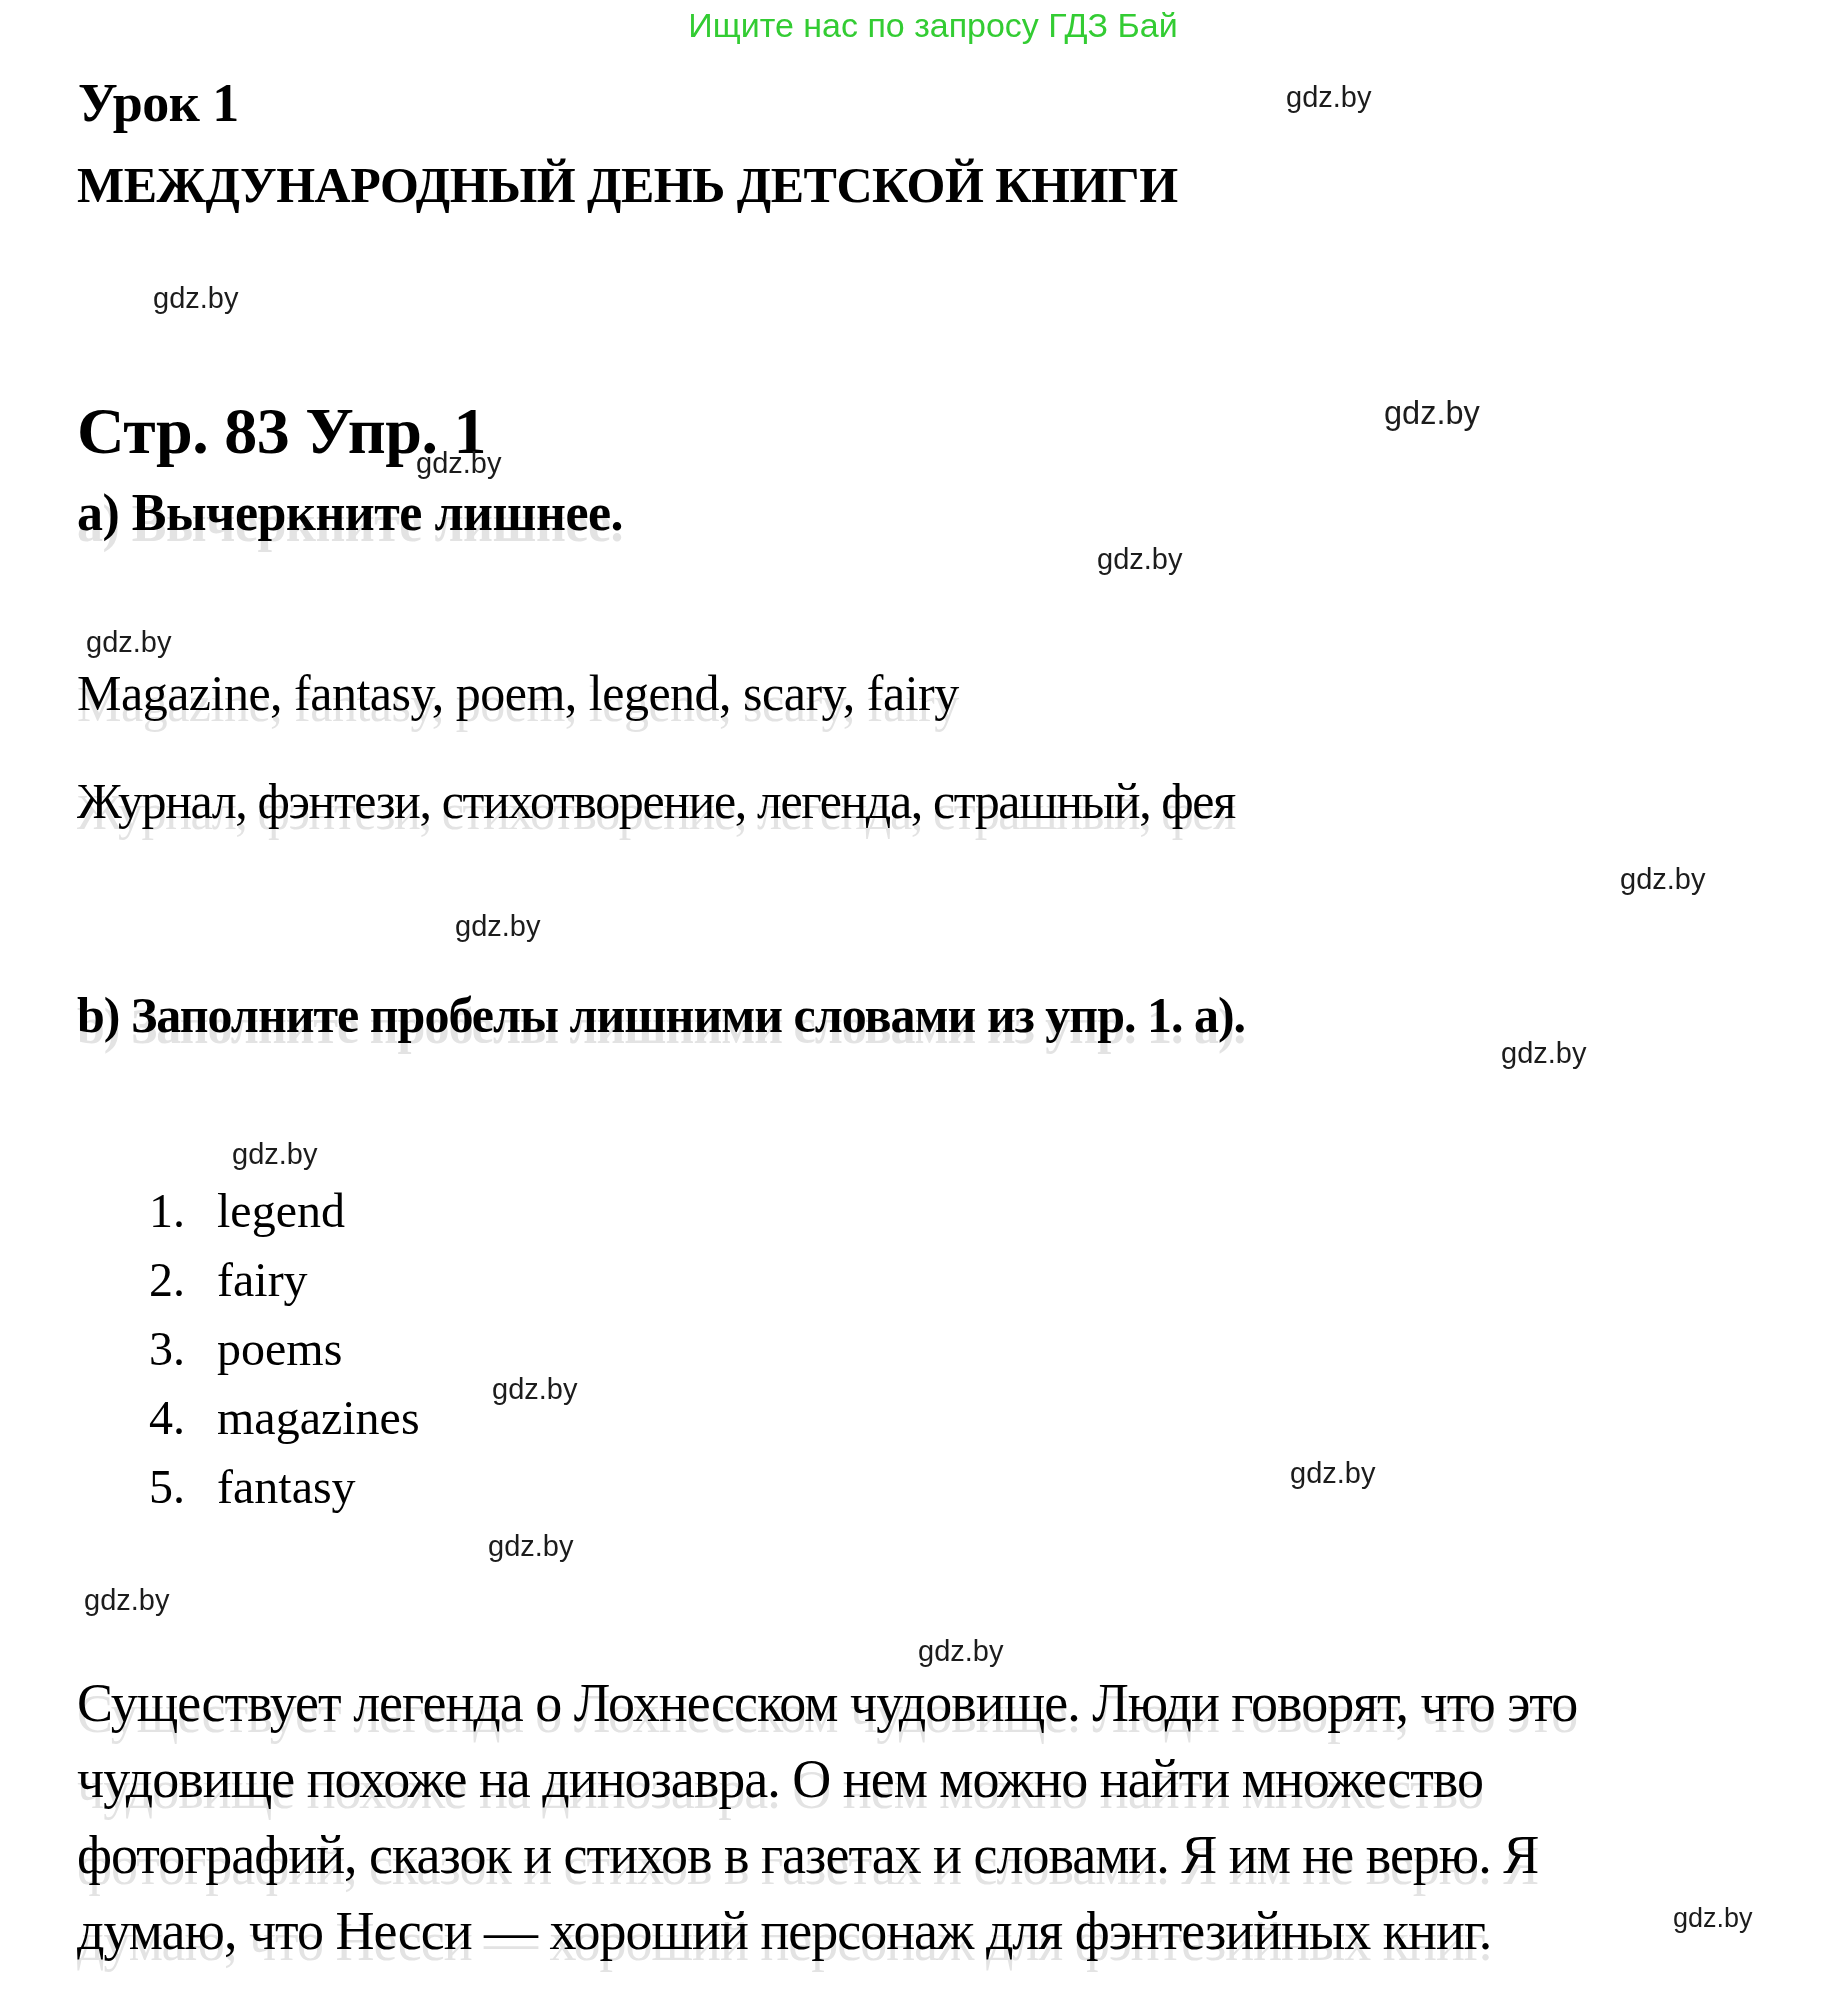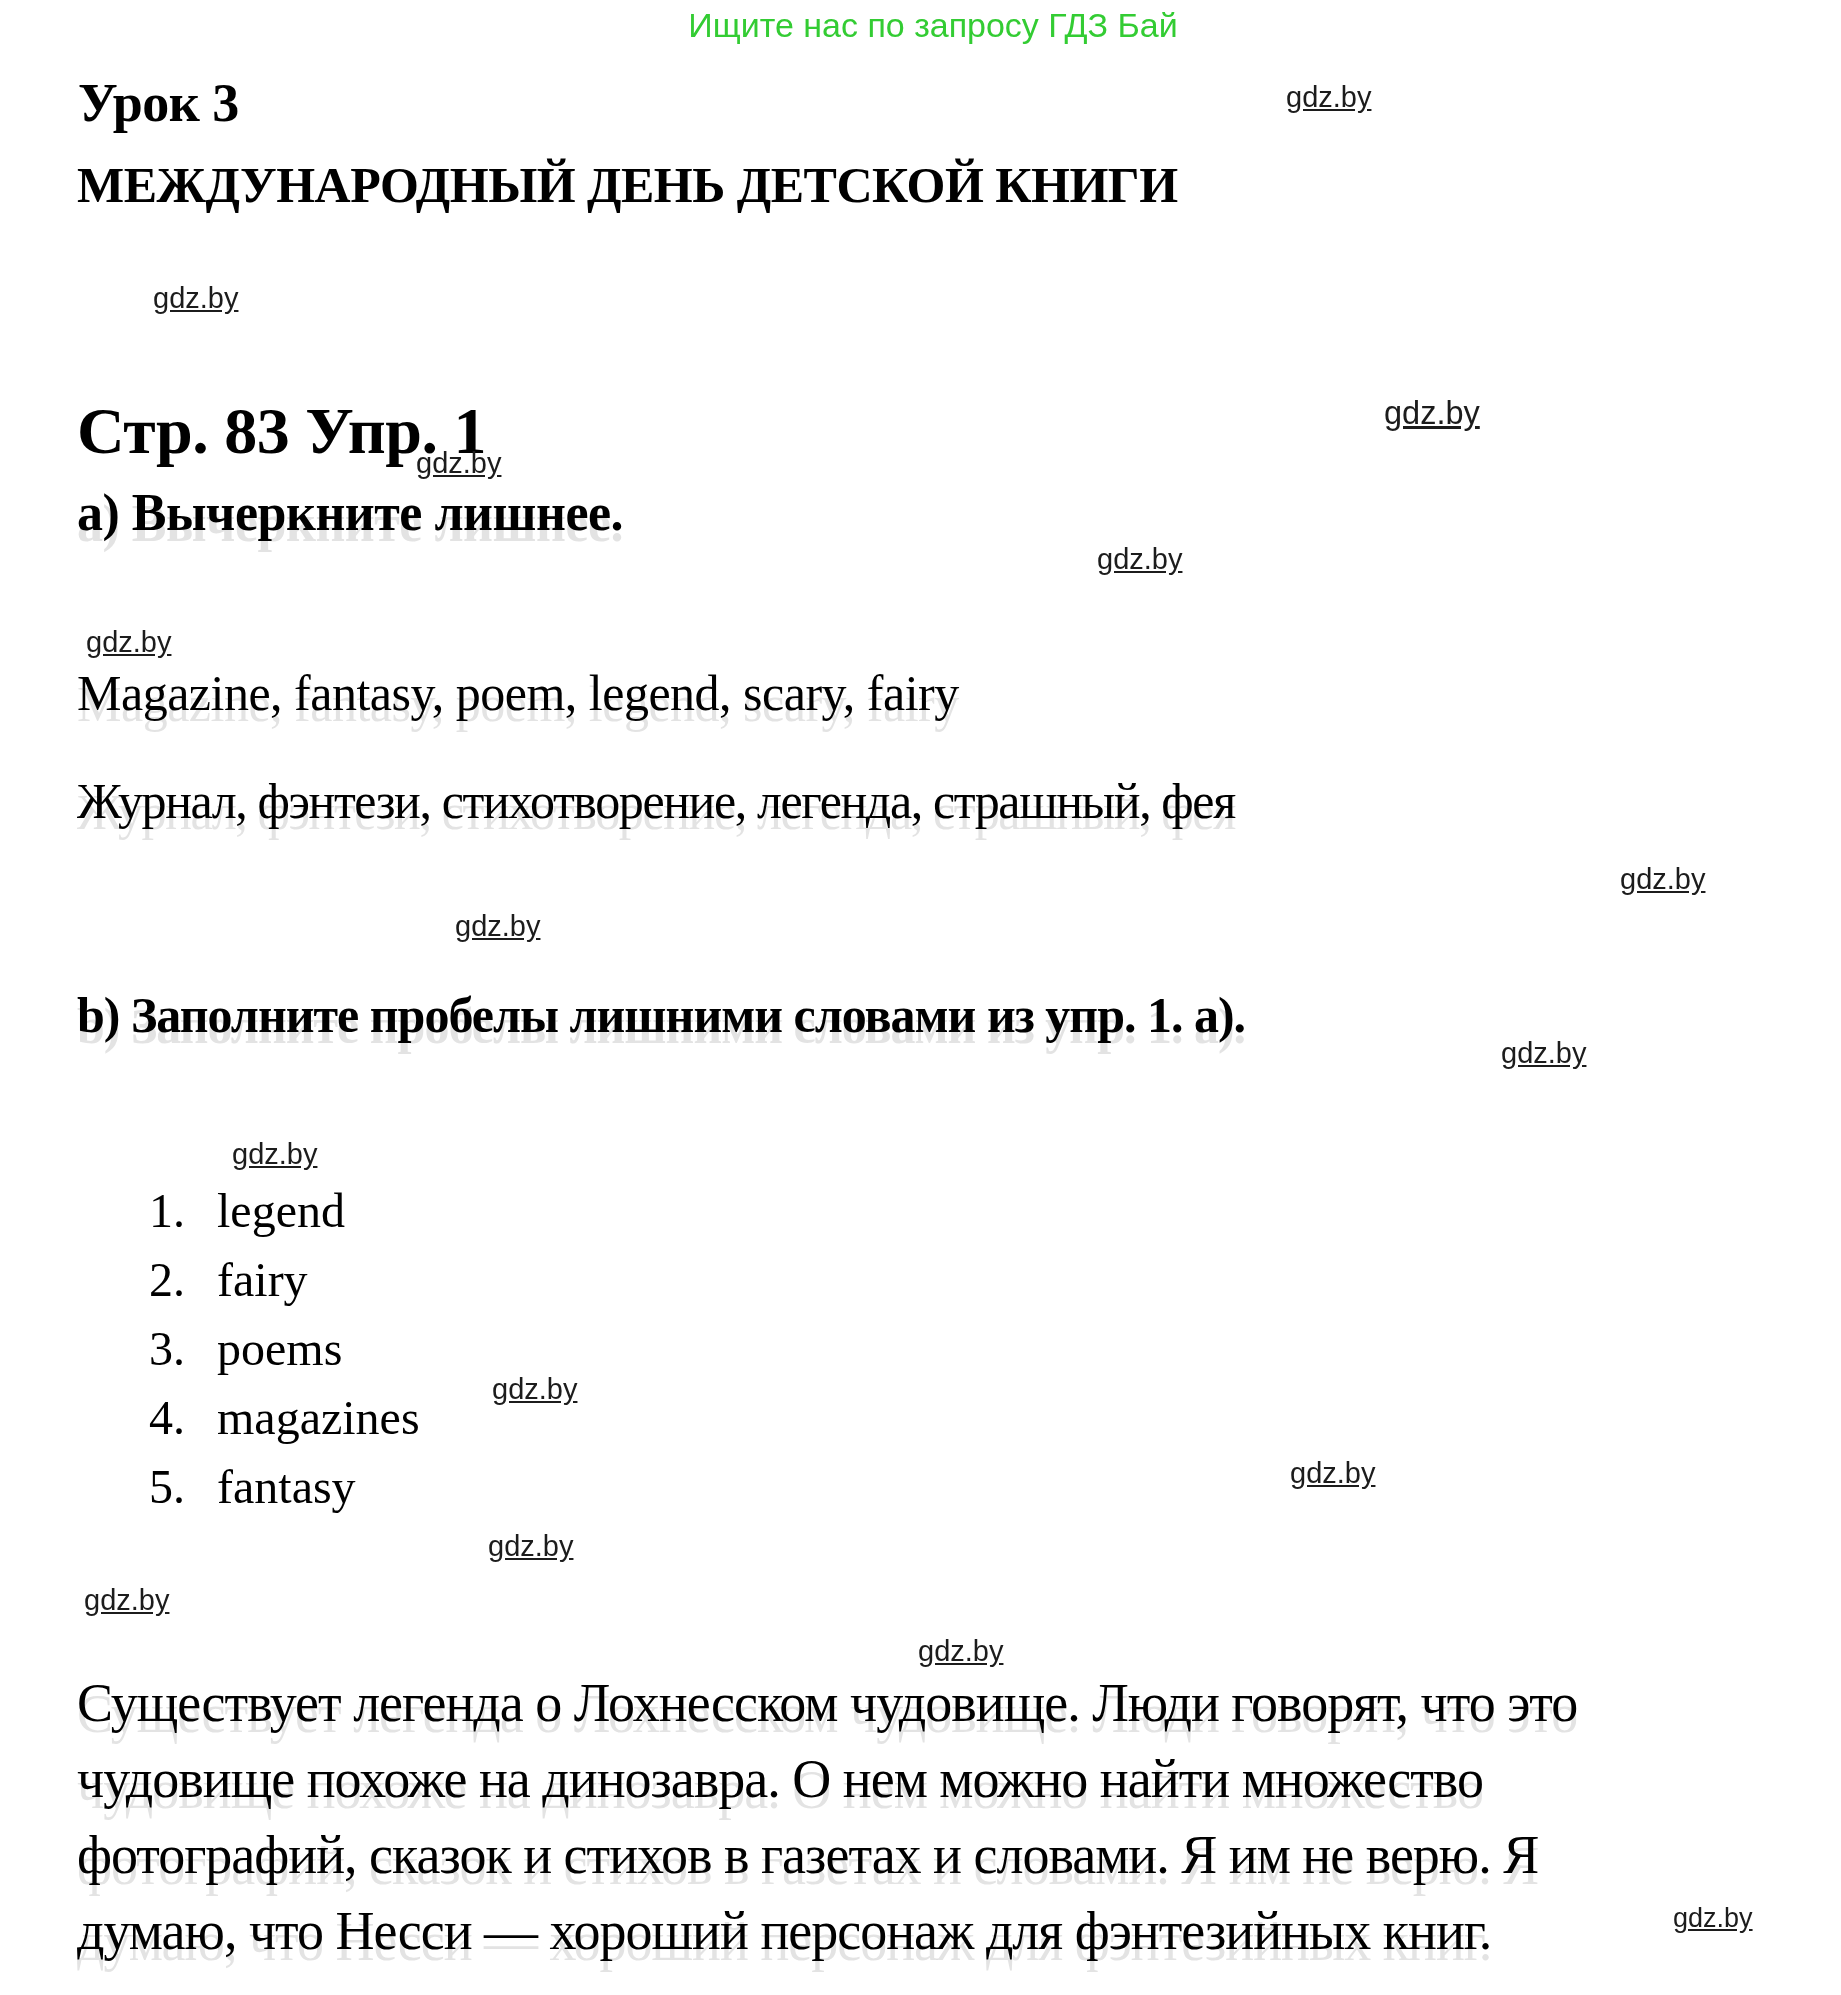--- a/index.html
+++ b/index.html
@@ -54,40 +54,39 @@
   .answer-number  { display: inline-block; width: 68px; }
 
   .paragraph      { left: 53px; top: 1665px; font-size: 54px; line-height: 76px; letter-spacing: -1px; }
   .paragraph-line { white-space: nowrap; }
 
   .wm {
     position: absolute;
     font-family: "Liberation Sans", sans-serif;
     color: #1c1c1c;
     white-space: nowrap;
-    text-decoration: underline;
   }
 
   .footer {
     left: 0; right: 0; top: 1954px;
     text-align: center;
     font-family: "Liberation Sans", sans-serif;
     font-size: 29px;
     font-weight: 500;
   }
   .footer span { margin: 0 9.6px; }
 </style>
 </head>
 <body>
 
 <div class="page">
 
   <div class="abs banner" style="color: rgb(51, 204, 51);">Ищите нас по запросу ГДЗ Бай</div>
 
-  <div class="abs serif-bold lesson-title">Урок 3</div>
+  <div class="abs serif-bold lesson-title">Урок 1</div>
 
   <div class="abs serif-bold chapter-title">МЕЖДУНАРОДНЫЙ ДЕНЬ ДЕТСКОЙ КНИГИ</div>
 
   <div class="abs serif-bold exercise-head">Стр. 83 Упр. 1</div>
 
   <div class="abs serif-bold task-a-head ghost">a) Вычеркните лишнее.</div>
 
   <div class="abs serif-reg words-en ghost">Magazine, fantasy, poem, legend, scary, fairy</div>
 
   <div class="abs serif-reg words-ru ghost">Журнал, фэнтези, стихотворение, легенда, страшный, фея</div>

